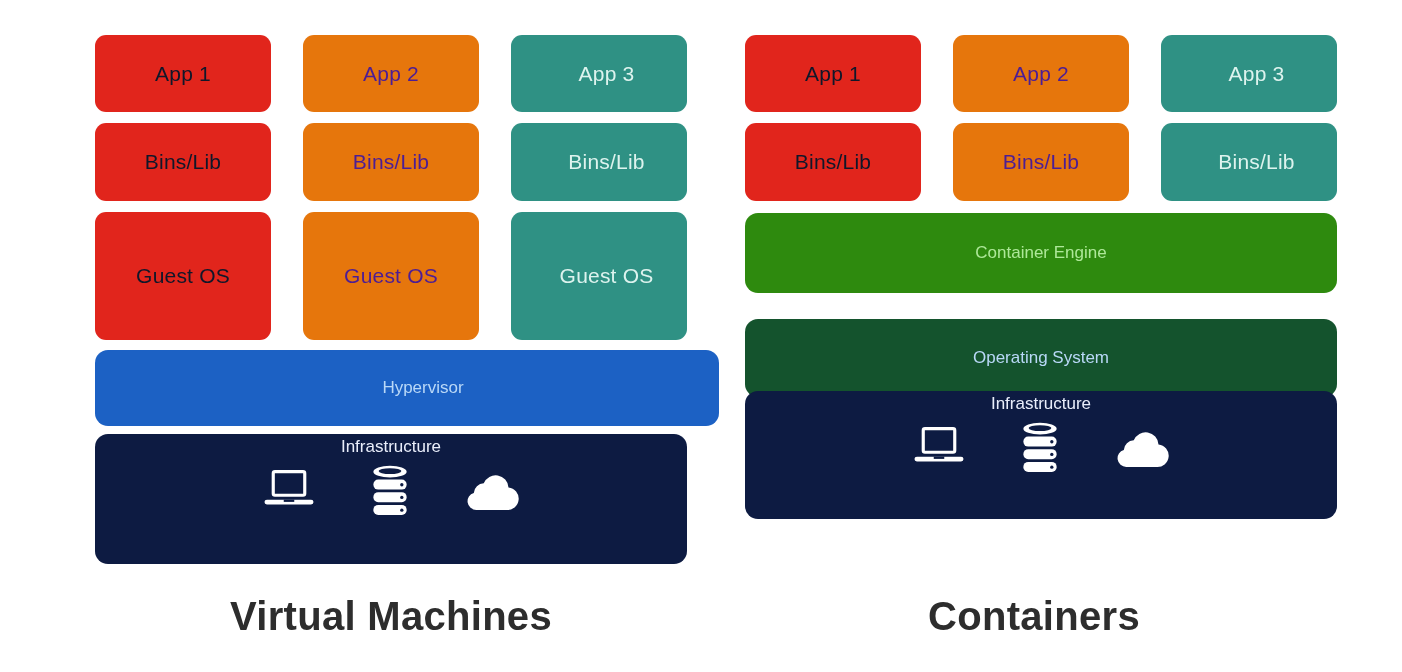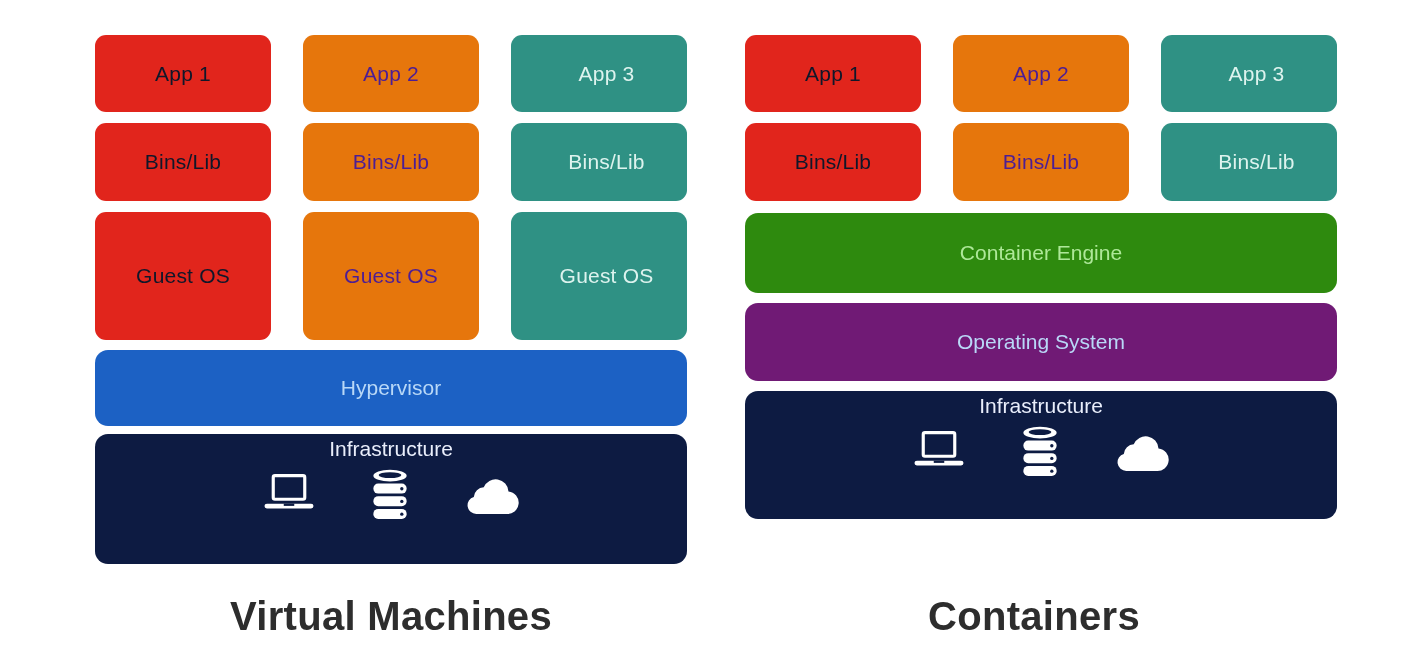--- a/index.html
+++ b/index.html
@@ -25,21 +25,21 @@
     display:flex;align-items:center;justify-content:center;
     font-size:21px;
     letter-spacing:.2px;
   }
   
   .bar{
     position:absolute;
     width:592px;
     border-radius:13px;
     display:flex;align-items:center;justify-content:center;
-    font-size:21px;
+    font-size:17px;
   }
   .bar-hypervisor{left:95px;top:350px;height:76px;}
   .bar-infra-vm{left:95px;top:434px;height:130px;}
   .bar-ce{left:745px;top:213px;height:80px;}
   .bar-os{left:745px;top:303px;height:78px;}
   .bar-infra-ct{left:745px;top:391px;height:128px;}
   .infra{
     flex-direction:column;
     justify-content:flex-start;
     padding-top:3px;
@@ -83,21 +83,21 @@
     <div class="cell tx-orange" style="background-color: rgb(230, 118, 12);">App 2</div>
     <div class="cell tx-teal" style="background-color: rgb(47, 145, 132);">App 3</div>
     <div class="cell tx-red" style="background-color: rgb(225, 37, 28);">Bins/Lib</div>
     <div class="cell tx-orange" style="background-color: rgb(230, 118, 12);">Bins/Lib</div>
     <div class="cell tx-teal" style="background-color: rgb(47, 145, 132);">Bins/Lib</div>
     <div class="cell tx-red" style="background-color: rgb(225, 37, 28);">Guest OS</div>
     <div class="cell tx-orange" style="background-color: rgb(230, 118, 12);">Guest OS</div>
     <div class="cell tx-teal" style="background-color: rgb(47, 145, 132);">Guest OS</div>
   </div>
 
-  <div class="bar bar-hypervisor tx-blue" style="background-color: rgb(28, 97, 196);">Hypervisor</div>
+  <div class="bar bar-hypervisor tx-blue" style="background-color: rgb(28, 97, 196); padding-left: 32px;">Hypervisor</div>
 
   <div class="bar bar-infra-vm infra tx-navy" style="background-color: rgb(13, 27, 66);">
     <div>Infrastructure</div>
     <div class="icon-row">
       <span>
         <svg width="56" height="46" viewBox="0 0 64 52">
           <rect x="14" y="5" width="36" height="27" rx="2" fill="none" stroke="#ffffff" stroke-width="3.6"></rect>
           <rect x="4" y="37" width="56" height="5.5" rx="2.75" fill="#ffffff"></rect>
           <rect x="26" y="37" width="12" height="2.6" fill="#0d1b42"></rect>
         </svg>
@@ -126,21 +126,21 @@
     <div class="cell tx-red" style="background-color: rgb(225, 37, 28);">App 1</div>
     <div class="cell tx-orange" style="background-color: rgb(230, 118, 12);">App 2</div>
     <div class="cell tx-teal" style="background-color: rgb(47, 145, 132);">App 3</div>
     <div class="cell tx-red" style="background-color: rgb(225, 37, 28);">Bins/Lib</div>
     <div class="cell tx-orange" style="background-color: rgb(230, 118, 12);">Bins/Lib</div>
     <div class="cell tx-teal" style="background-color: rgb(47, 145, 132);">Bins/Lib</div>
   </div>
 
   <div class="bar bar-ce tx-green" style="background-color: rgb(46, 138, 14);">Container Engine</div>
 
-  <div class="bar bar-os tx-blue" style="background-color: #701a75;">Operating System</div>
+  <div class="bar bar-os tx-blue" style="background-color: #14532d; margin-top: 16px;">Operating System</div>
 
   <div class="bar bar-infra-ct infra tx-navy" style="background-color: rgb(13, 27, 66);">
     <div>Infrastructure</div>
     <div class="icon-row">
       <span>
         <svg width="56" height="46" viewBox="0 0 64 52">
           <rect x="14" y="5" width="36" height="27" rx="2" fill="none" stroke="#ffffff" stroke-width="3.6"></rect>
           <rect x="4" y="37" width="56" height="5.5" rx="2.75" fill="#ffffff"></rect>
           <rect x="26" y="37" width="12" height="2.6" fill="#0d1b42"></rect>
         </svg>

